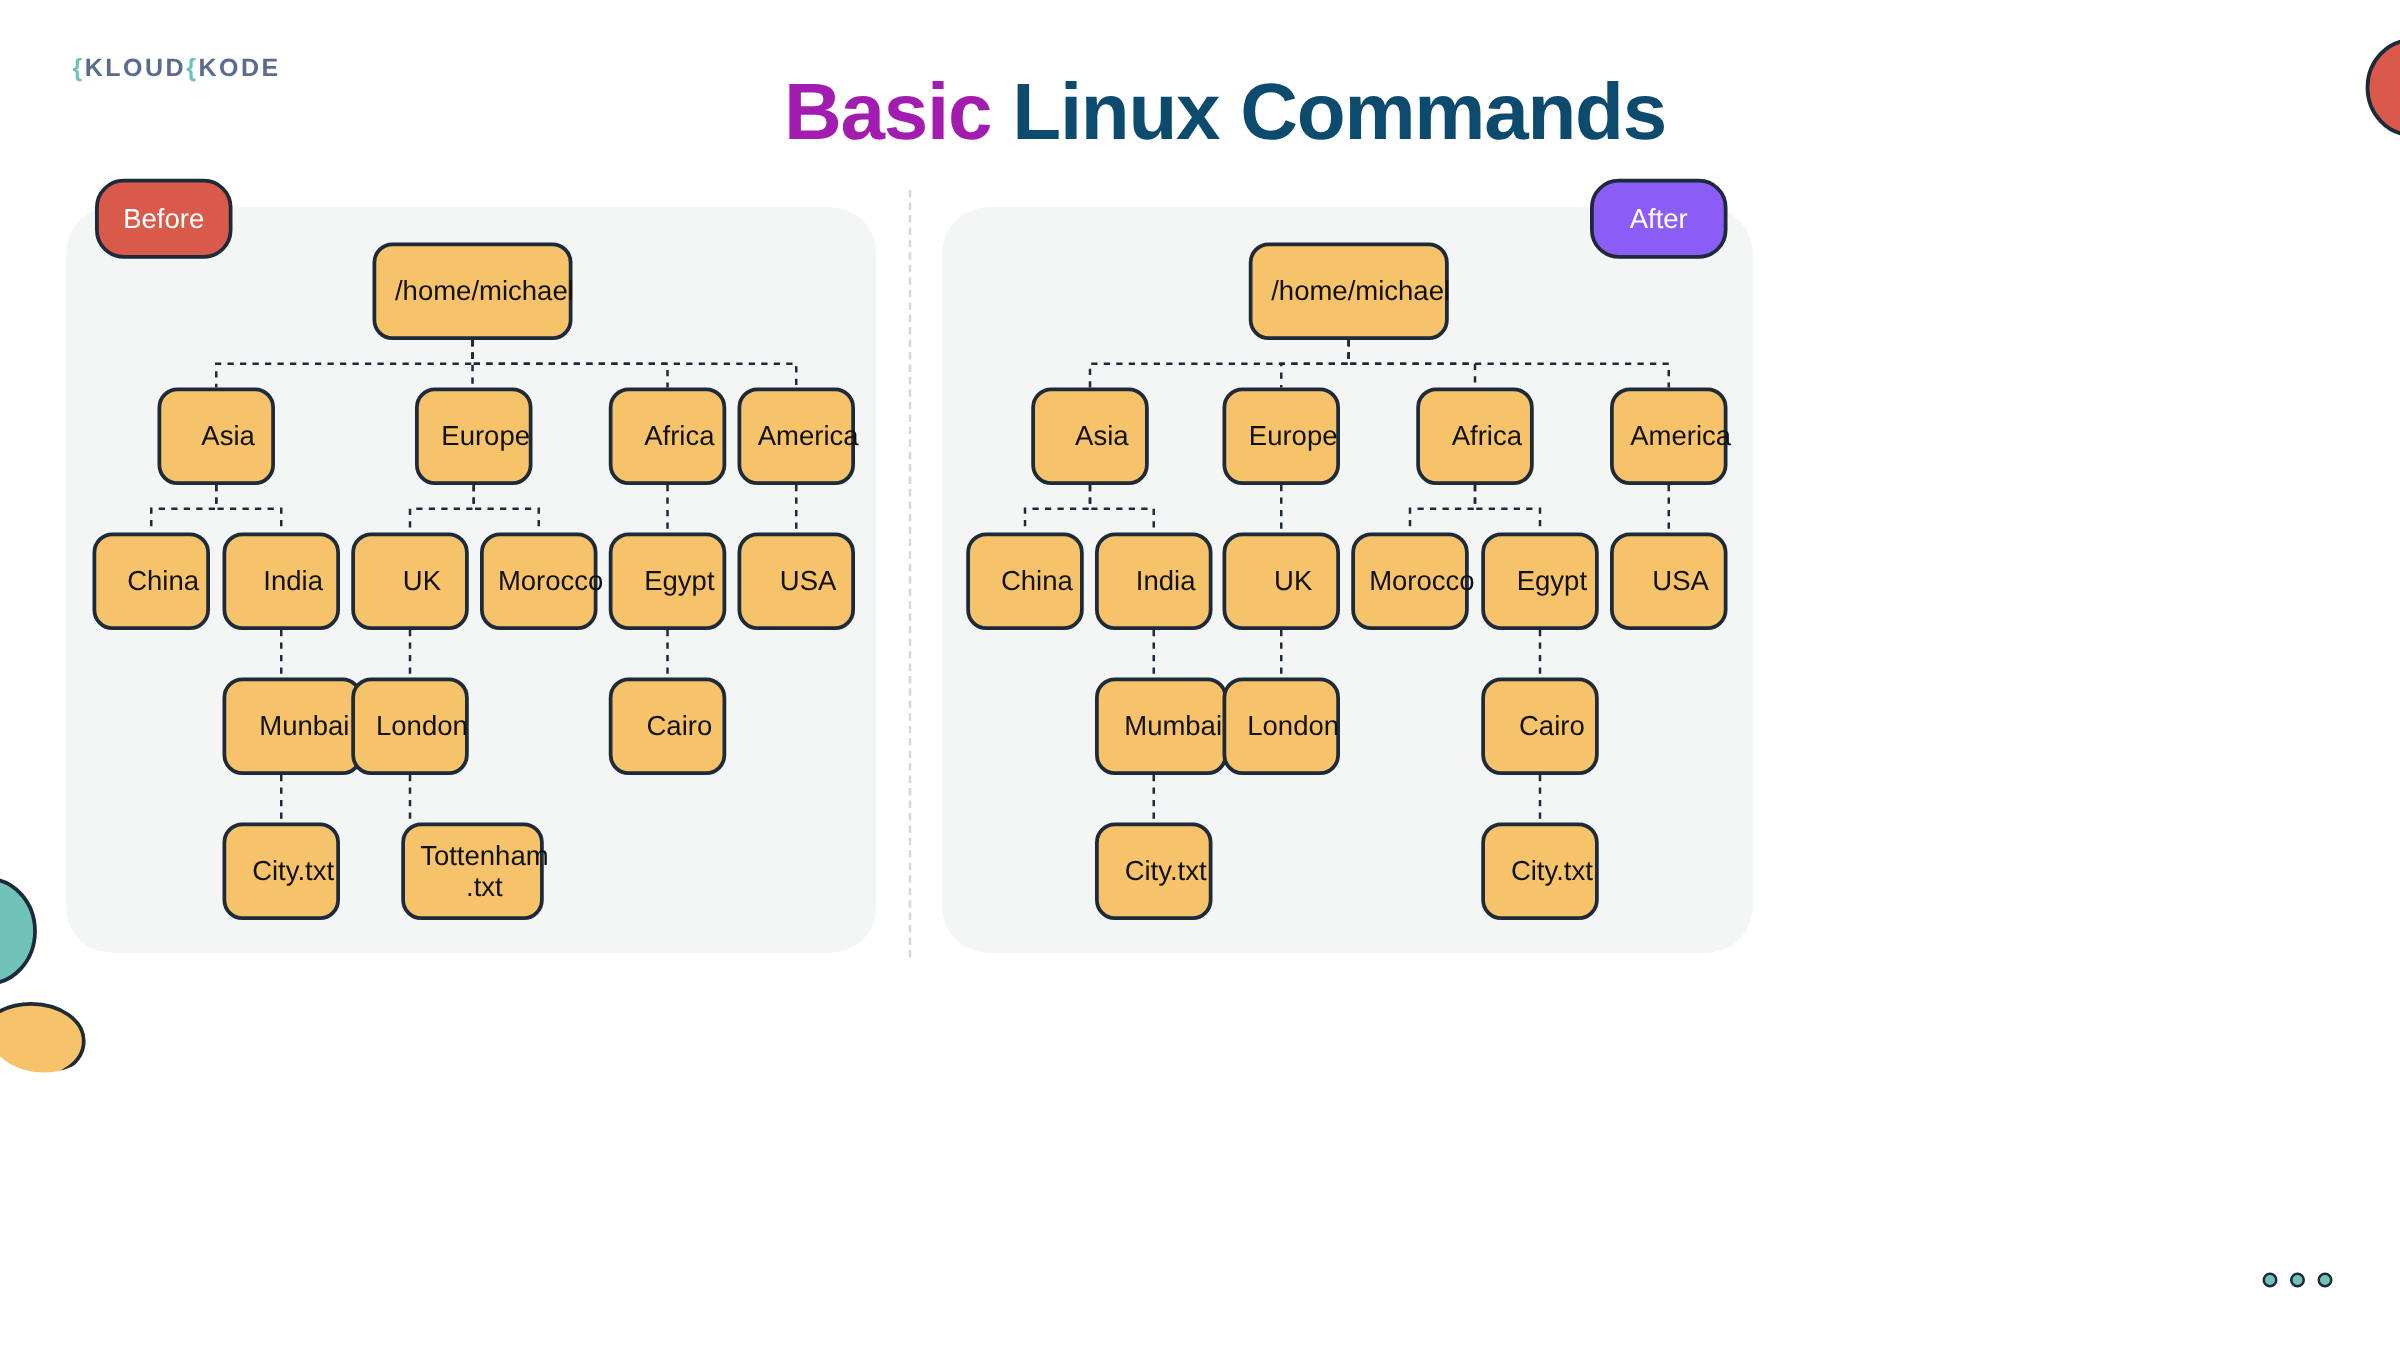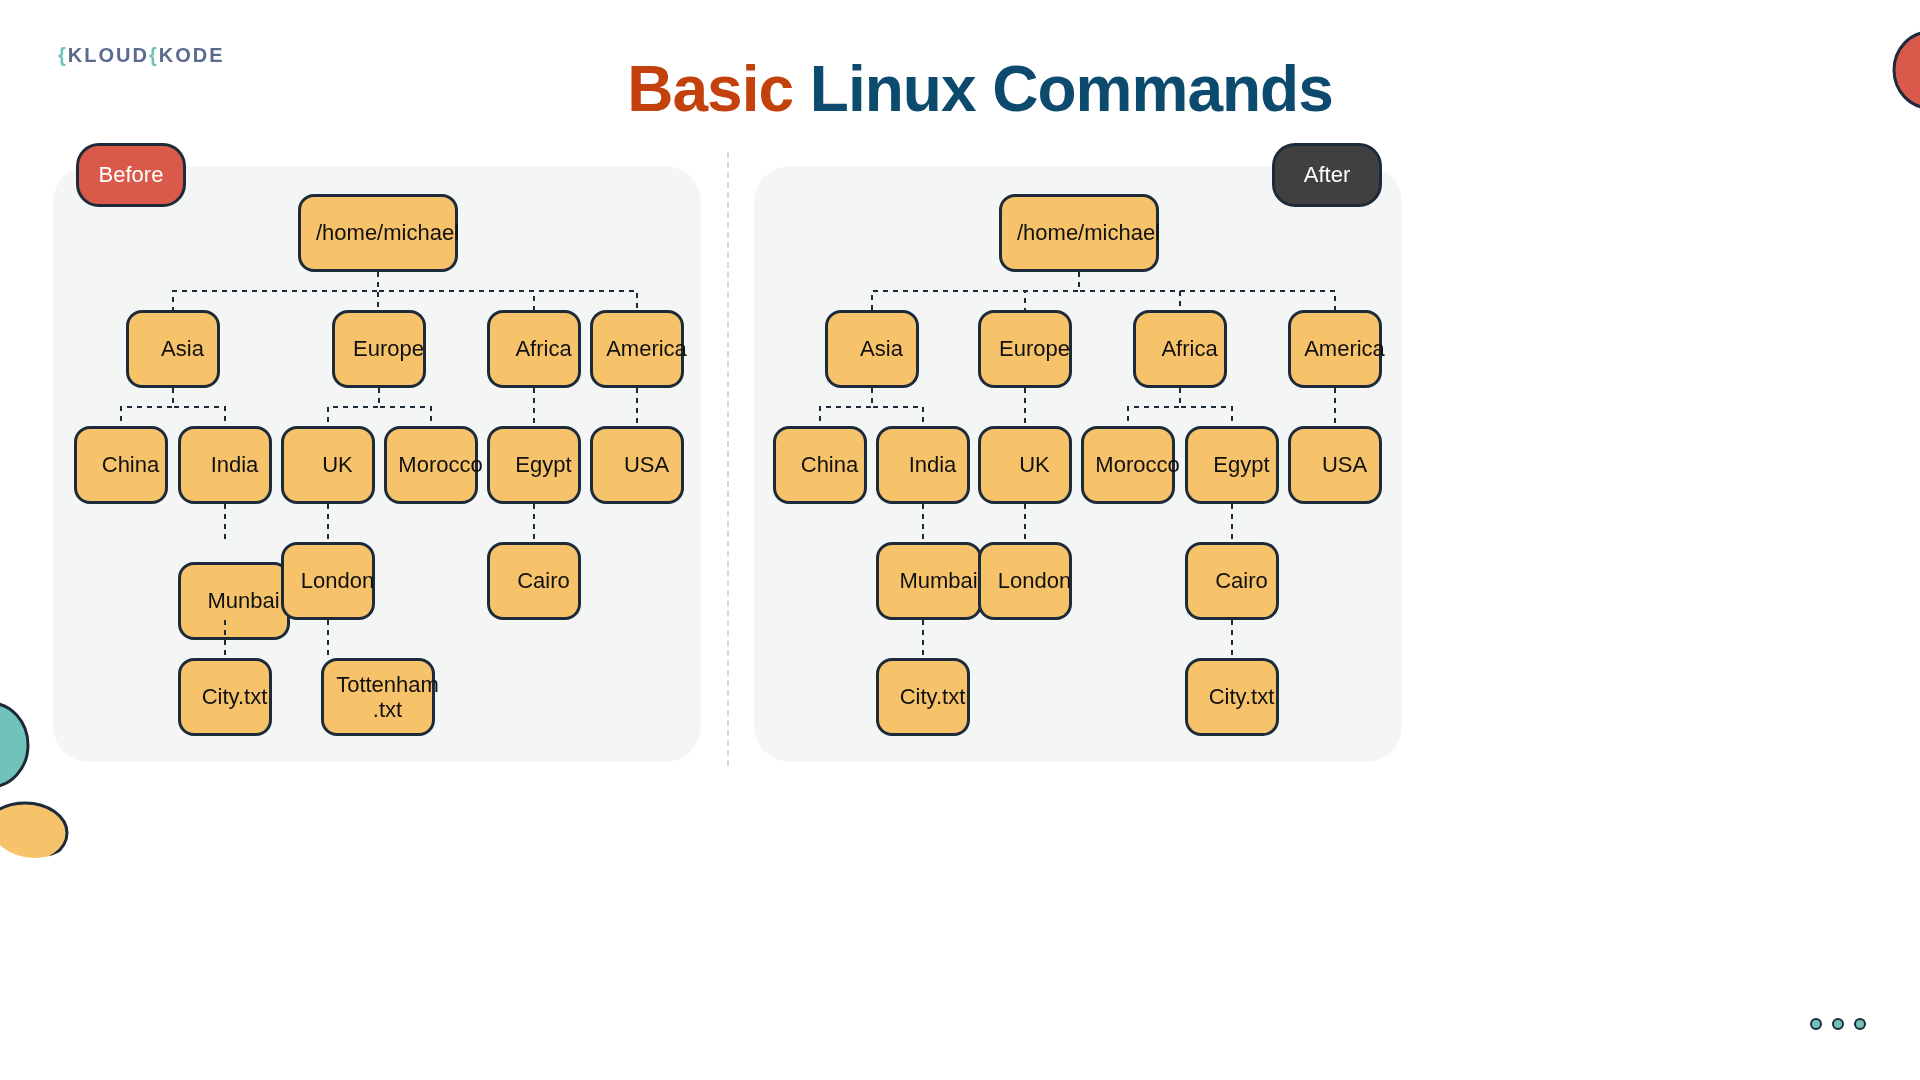--- a/index.html
+++ b/index.html
@@ -24,21 +24,21 @@
   .logo .bracket { color: #6fc3b8; font-weight: 800; }
   .title {
     position: absolute;
     top: 52px;
     left: 0; right: 0;
     text-align: center;
     font-size: 64px;
     font-weight: 800;
     letter-spacing: -1px;
   }
-  .title .t1 { color: #c2410c; margin-left: 40px; }
+  .title .t1 { color: #a21caf; margin-left: 40px; }
   .title .t2 { color: #0c4a6e; }
   .panel {
     position: absolute;
     top: 166px;
     height: 596px;
     background: #f4f5f5;
     border-radius: 36px;
   }
   .panel.before { left: 53px;  width: 648px; }
   .panel.after  { left: 754px; width: 648px; }
@@ -56,21 +56,21 @@
     border-radius: 23px;
     border: 3px solid #1c2a3a;
     display: flex;
     align-items: center;
     justify-content: center;
     color: #fff;
     font-size: 22px;
     font-weight: 500;
   }
   .pill.before { left: 76px;  width: 110px; background: #d95a4a; }
-  .pill.after  { left: 1272px; width: 110px; background: #404040; }
+  .pill.after  { left: 1272px; width: 110px; background: #8b5cf6; }
   .node {
     position: absolute;
     background: #f6c36a;
     border: 3px solid #1c2a3a;
     border-radius: 16px;
     height: 78px;
     display: flex;
     align-items: center;
     justify-content: center;
     font-size: 22px;
@@ -157,21 +157,21 @@
 <div class="node" style="left:384px; top:426px; width:94px;">
     <span>Morocco</span>
   </div>
 <div class="node" style="left:487px; top:426px; width:94px;">
     <span>Egypt</span>
   </div>
 <div class="node" style="left:590px; top:426px; width:94px;">
     <span>USA</span>
   </div>
 
-<div class="node" style="left:178px; top:542px; width:112px;margin-top:20px;">
+<div class="node" style="left:178px; top:542px; width:112px;">
     <span>Munbai</span>
   </div>
 <div class="node" style="left:281px; top:542px; width:94px;">
     <span>London</span>
   </div>
 <div class="node" style="left:487px; top:542px; width:94px;">
     <span>Cairo</span>
   </div>
 
 <div class="node" style="left:178px; top:658px; width:94px;">

